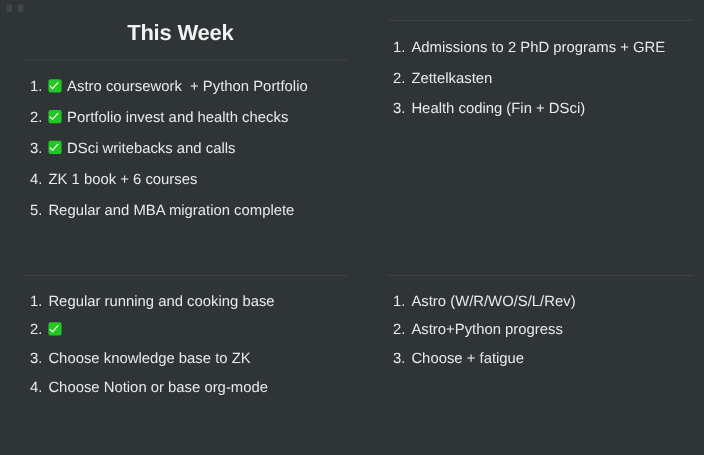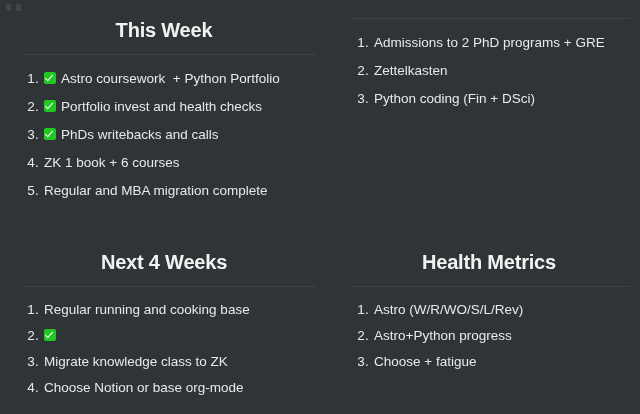--- a/index.html
+++ b/index.html
@@ -146,48 +146,46 @@
   </div>
 
   <div class="grid">
 
     <section class="panel col-left row-top">
       <h2 class="panel-title">This Week</h2>
       <div class="divider"></div>
       <ol class="list">
           <li><span class="li-body"><span class="check"></span><span class="li-text">Astro coursework  + Python Portfolio</span></span></li>
           <li><span class="li-body"><span class="check"></span><span class="li-text">Portfolio invest and health checks</span></span></li>
-          <li><span class="li-body"><span class="check"></span><span class="li-text">PhDs writebacks and calls</span></span></li>
+          <li><span class="li-body"><span class="check"></span><span class="li-text">DSci writebacks and calls</span></span></li>
           <li><span class="li-body"><span class="li-text">ZK 1 book + 6 courses</span></span></li>
           <li><span class="li-body"><span class="li-text">Regular and MBA migration complete</span></span></li>
         </ol>
     </section>
 
     <section class="panel col-right row-top">
       <div class="divider"></div>
       <ol class="list">
           <li><span class="li-body"><span class="li-text">Admissions to 2 PhD programs + GRE</span></span></li>
           <li><span class="li-body"><span class="li-text">Zettelkasten</span></span></li>
-          <li><span class="li-body"><span class="li-text">Python coding (Fin + DSci)</span></span></li>
+          <li><span class="li-body"><span class="li-text">Health coding (Fin + DSci)</span></span></li>
         </ol>
     </section>
 
     <section class="panel col-left row-bottom">
-      <h2 class="panel-title">Next 4 Weeks</h2>
       <div class="divider"></div>
       <ol class="list">
           <li><span class="li-body"><span class="li-text">Regular running and cooking base</span></span></li>
           <li><span class="li-body"><span class="check"></span></span></li>
-          <li><span class="li-body"><span class="li-text">Migrate knowledge class to ZK</span></span></li>
+          <li><span class="li-body"><span class="li-text">Choose knowledge base to ZK</span></span></li>
           <li><span class="li-body"><span class="li-text">Choose Notion or base org-mode</span></span></li>
         </ol>
     </section>
 
     <section class="panel col-right row-bottom">
-      <h2 class="panel-title">Health Metrics</h2>
       <div class="divider"></div>
       <ol class="list">
           <li><span class="li-body"><span class="li-text">Astro (W/R/WO/S/L/Rev)</span></span></li>
           <li><span class="li-body"><span class="li-text">Astro+Python progress</span></span></li>
           <li><span class="li-body"><span class="li-text">Choose + fatigue</span></span></li>
         </ol>
     </section>
 
   </div>
 </div>

